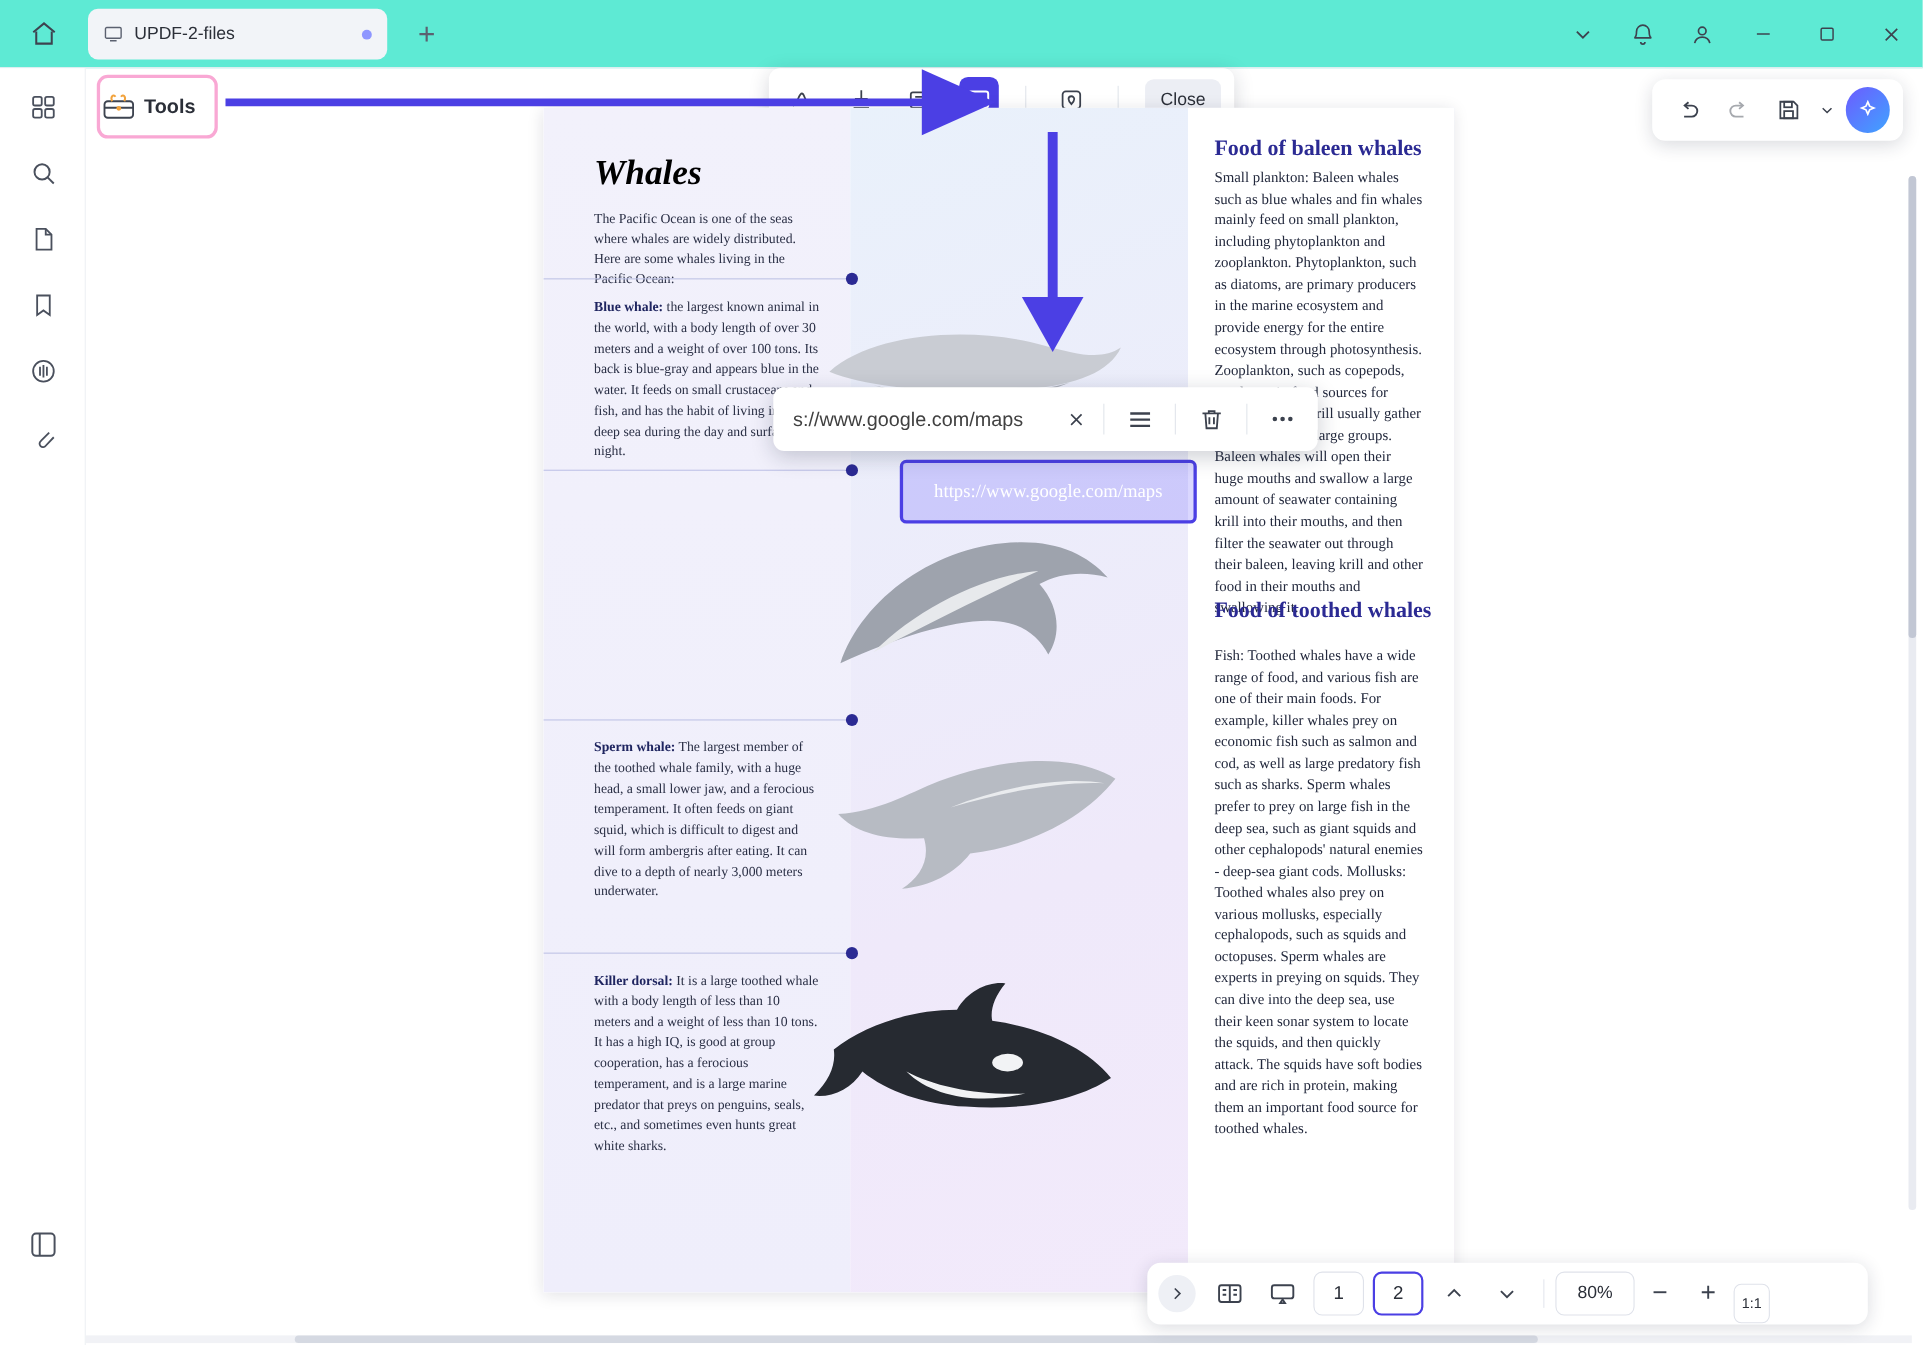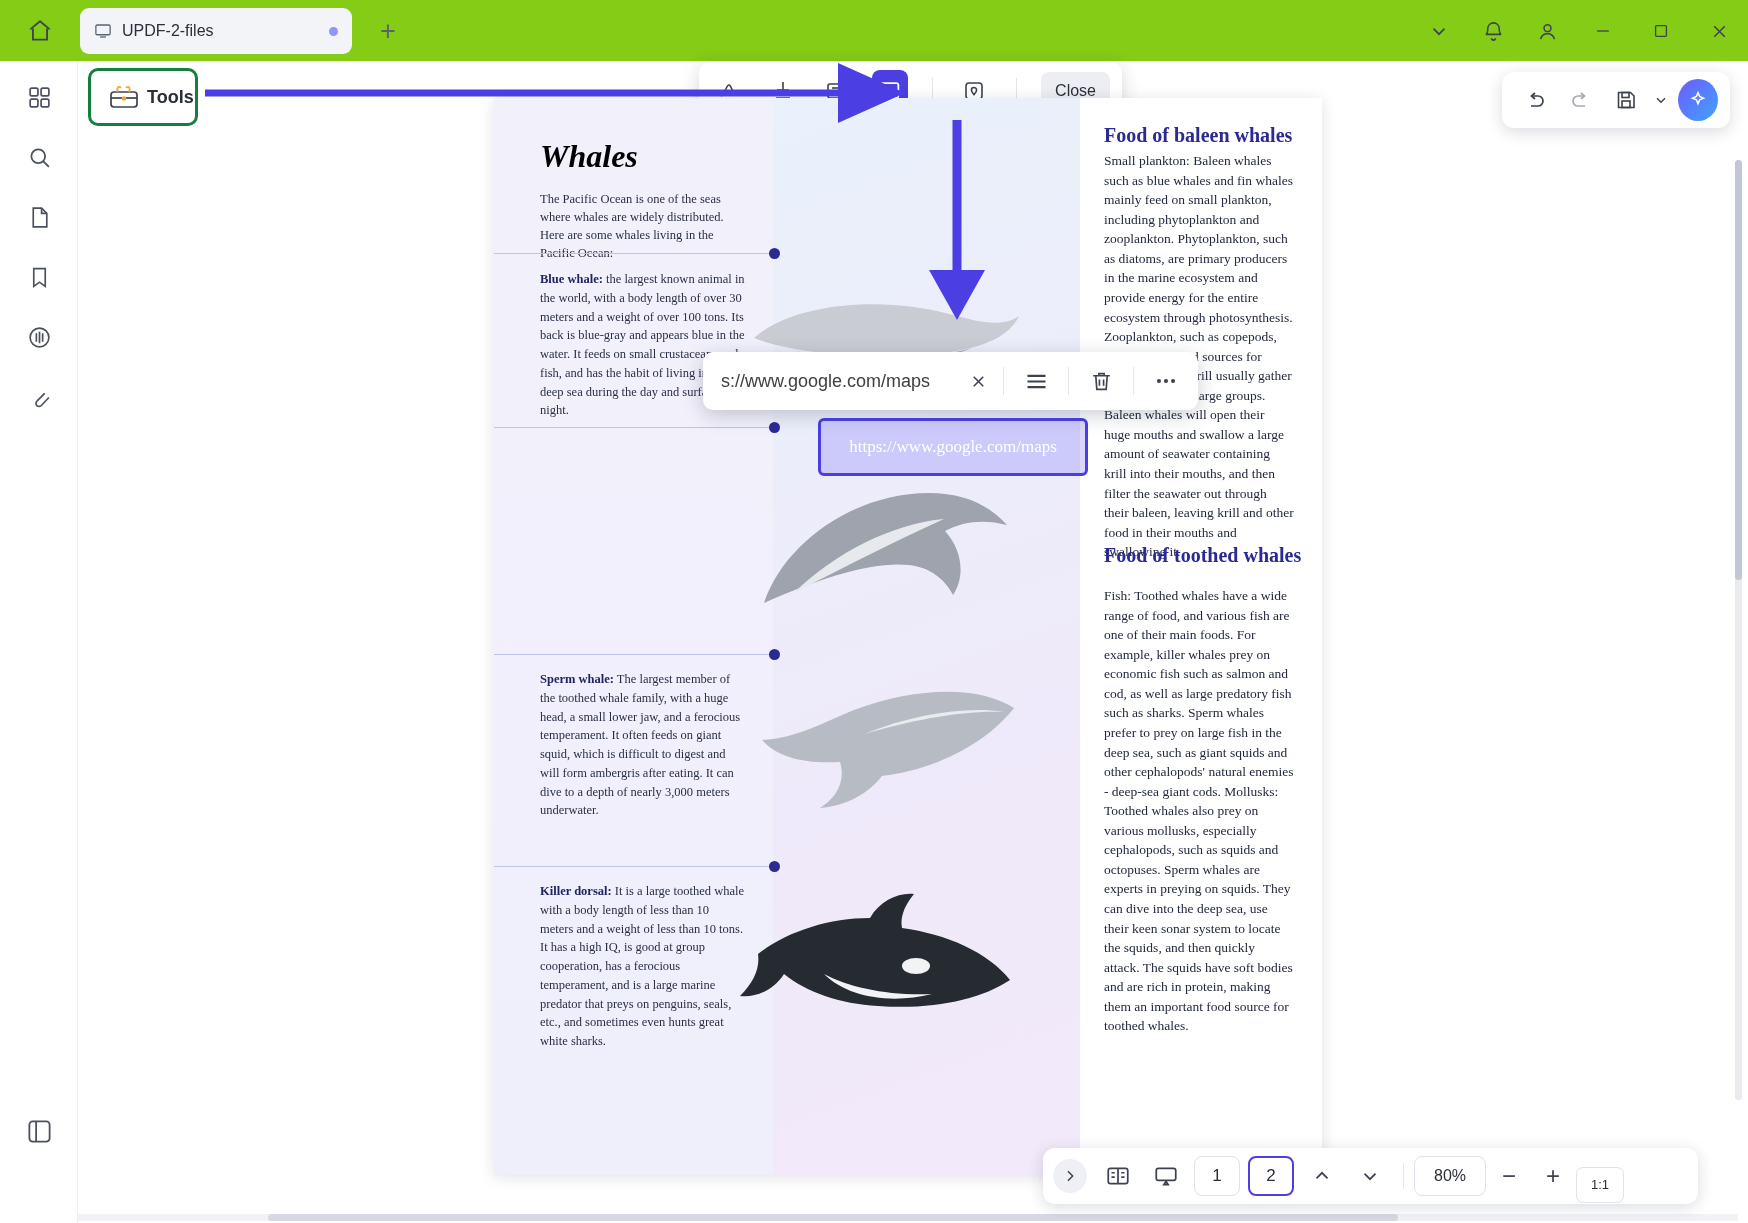--- a/index.html
+++ b/index.html
@@ -12,21 +12,21 @@
   }
   #app {
     position: relative;
     width: 1748px; height: 1223px;
     background: #ffffff;
   }
 
   
   .titlebar {
     position: absolute; left: 0; top: 0; width: 1748px; height: 62px;
-    background: #84cc16;
+    background: #5eead4;
     border-bottom: 1px solid #eceff3;
   }
   .home-btn {
     position: absolute; left: 18px; top: 10px; width: 44px; height: 42px;
     display: flex; align-items: center; justify-content: center;
     border-radius: 8px;
   }
   .tab {
     position: absolute; left: 80px; top: 8px; width: 272px; height: 46px;
     background: #f2f4f8; border-radius: 9px;
@@ -58,23 +58,23 @@
   }
   .rail-ico {
     position: absolute; left: 18px; width: 42px; height: 42px;
     display: flex; align-items: center; justify-content: center;
     border-radius: 9px; color: #4a505d;
   }
 
   
   .tools-btn {
     position: absolute; left: 88px; top: 68px; width: 110px; height: 58px;
-    border: 3px solid #15803d; border-radius: 10px;
+    border: 3px solid #f9a8d4; border-radius: 10px;
     background: #ffffff; display: flex; align-items: center; gap: 6px;
-    padding-left: 16px;
+    padding-left: 0;
   }
   .tools-label { font-size: 18px; color: #2b2f38; font-weight: 700; }
 
   
   .anno-toolbar {
     position: absolute; left: 699px; top: 62px; width: 423px; height: 57px;
     background: #ffffff; border-radius: 10px;
     box-shadow: 0 4px 18px rgba(26,32,56,.18);
     display: flex; align-items: center; padding: 0 12px; gap: 18px;
   }
@@ -214,21 +214,21 @@
   .pg-zoom {
     width: 72px; height: 40px; border-radius: 8px; border: 1px solid #dfe2ea;
     display: flex; align-items: center; justify-content: center;
     font-size: 16px; color: #2b2f38;
   }
   .pg-round {
     width: 42px; height: 40px; display: flex; align-items: center; justify-content: center;
     font-size: 24px; color: #3c424e; font-weight: 300;
   }
   .pg-11 {
-    width: 48px; height: 36px; border-radius: 7px; border: 1px solid #dfe2ea;
+    width: 33px; height: 36px; border-radius: 7px; border: 1px solid #dfe2ea;
     display: flex; align-items: center; justify-content: center;
     font-size: 13px; color: #2b2f38; margin-top: 17px;
   }
   .pg-expand {
     width: 34px; height: 34px; border-radius: 50%; background: #eef0f5;
     display: flex; align-items: center; justify-content: center; color: #3c424e;
     margin-right: 6px;
   }
 
   

